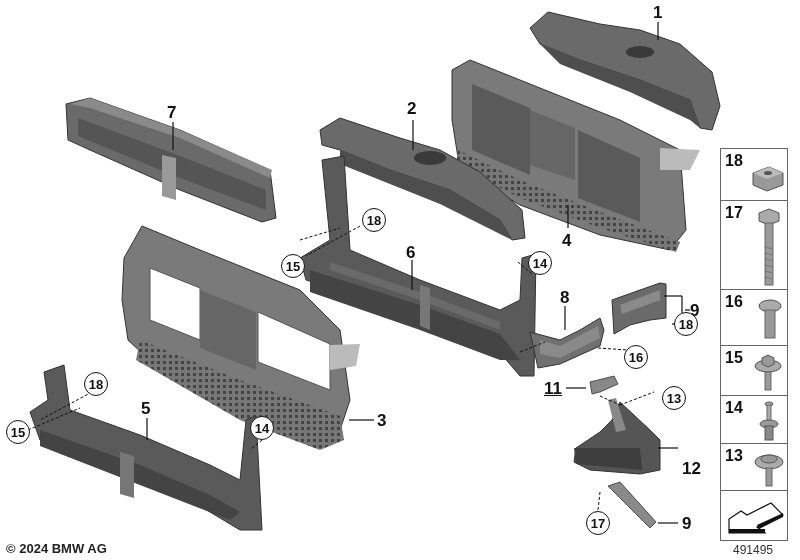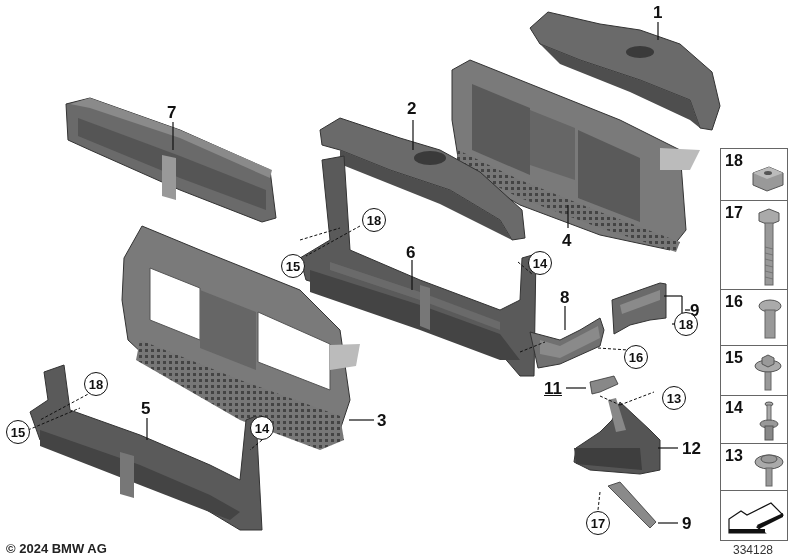--- a/index.html
+++ b/index.html
@@ -136,21 +136,21 @@
 <div class="lbl" style="left:407px;top:100px;">2</div>
 <div class="lbl" style="left:377px;top:412px;">3</div>
 <div class="lbl" style="left:562px;top:232px;">4</div>
 <div class="lbl" style="left:141px;top:400px;">5</div>
 <div class="lbl" style="left:406px;top:244px;">6</div>
 <div class="lbl" style="left:167px;top:104px;">7</div>
 <div class="lbl" style="left:560px;top:289px;">8</div>
 <div class="lbl" style="left:690px;top:302px;">9</div>
 <div class="lbl" style="left:682px;top:515px;">9</div>
 <div class="lbl" style="left:544px;top:380px;text-decoration:underline;">11</div>
-<div class="lbl" style="left:682px;top:440px;">12</div>
+<div class="lbl" style="left:682px;top:460px;">12</div>
 
 
 <div class="circ" style="left:362px;top:208px;">18</div>
 <div class="circ" style="left:281px;top:254px;">15</div>
 <div class="circ" style="left:528px;top:251px;">14</div>
 <div class="circ" style="left:674px;top:312px;">18</div>
 <div class="circ" style="left:624px;top:345px;">16</div>
 <div class="circ" style="left:662px;top:386px;">13</div>
 <div class="circ" style="left:84px;top:372px;">18</div>
 <div class="circ" style="left:6px;top:420px;">15</div>
@@ -217,14 +217,14 @@
   <div class="cell" style="top:342px;height:49px;border-bottom:none;">
     <svg style="left:4px;top:6px;" width="60" height="38">
       <polygon points="4,22 4,36 40,36 32,30 58,18 46,6 22,18 16,14" fill="#fff" stroke="#111" stroke-width="1.2"></polygon>
       <polygon points="4,32 40,32 40,36 4,36" fill="#111"></polygon>
       <polygon points="32,28 58,16 58,20 34,32" fill="#111"></polygon>
     </svg>
   </div>
 </div>
 
 <div class="copyright">© 2024 BMW AG</div>
-<div class="refnum">334128</div>
+<div class="refnum">491495</div>
 </div>
 
 </body></html>

